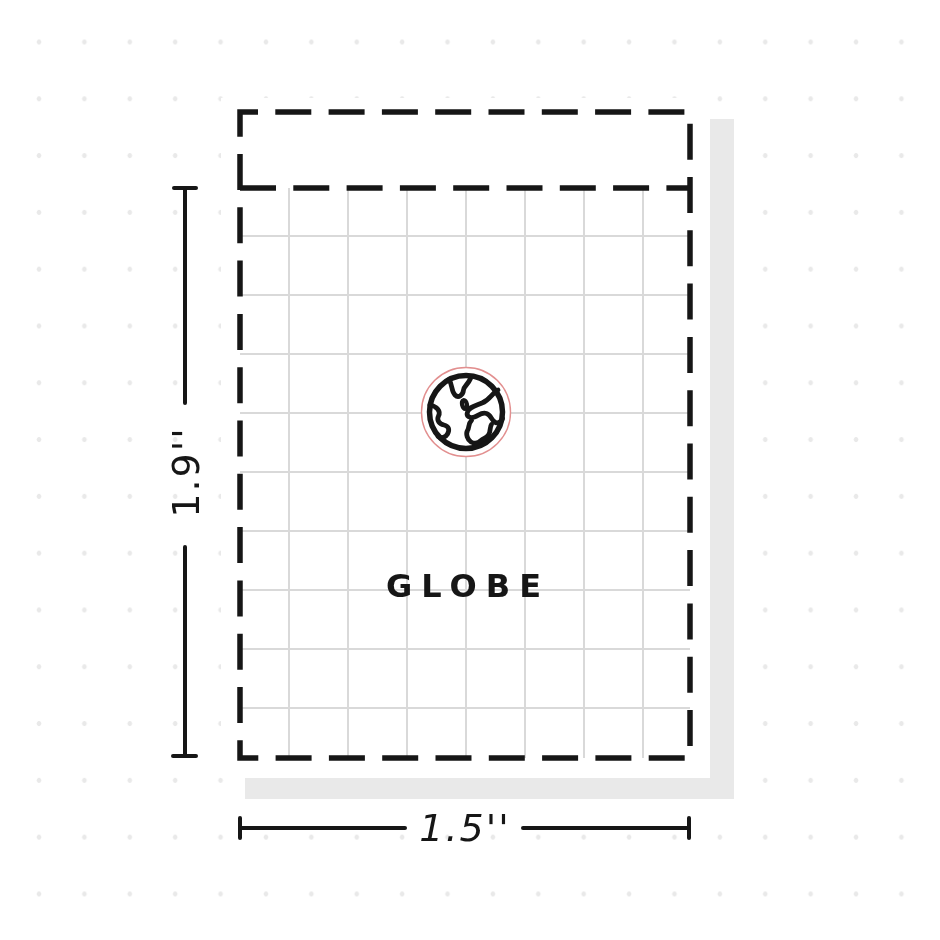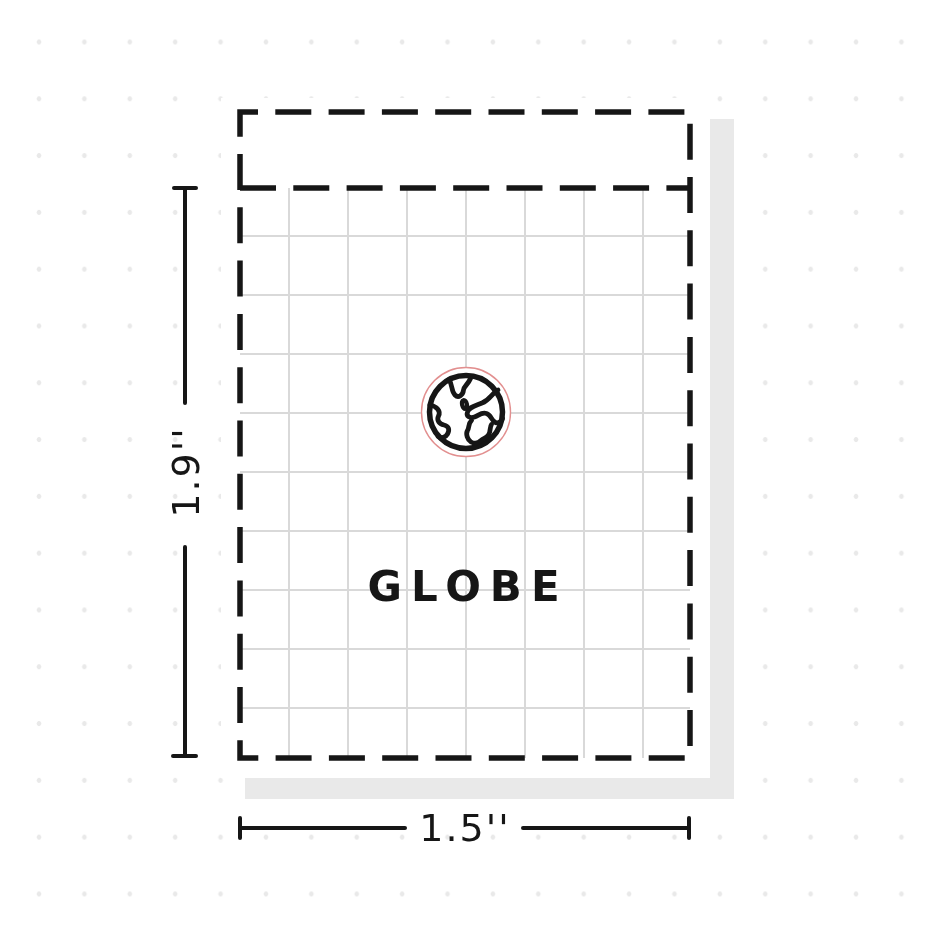--- a/index.html
+++ b/index.html
@@ -38,30 +38,30 @@
       linear-gradient(to right, var(--grid) 2px, transparent 2px),
       linear-gradient(to bottom, var(--grid) 2px, transparent 2px);
     background-size:59px 59px;
     background-position:48px 47px;
   }
   .overlay{position:absolute;left:0;top:0;width:940px;height:940px;pointer-events:none;}
   .globe{position:absolute;left:418px;top:364px;width:96px;height:96px;}
   .sticker-label{
     position:absolute;left:468px;top:586px;
     transform:translate(-50%,-50%);
-    font-size:42px;font-weight:700;letter-spacing:9px;
+    font-size:32px;font-weight:700;letter-spacing:9px;
     color:var(--ink);white-space:nowrap;
   }
   .dim-seg{position:absolute;background:var(--ink);border-radius:2px;}
   .dim-label{
     position:absolute;color:var(--ink);font-size:38px;font-weight:400;
     letter-spacing:2px;white-space:nowrap;
   }
   .dim-label-v{left:186px;top:472px;transform:translate(-50%,-50%) rotate(-90deg);}
-  .dim-label-h{left:465px;top:828px;transform:translate(-50%,-50%);}
+  .dim-label-h{left:465px;top:828px;transform:translate(-50%,-50%);font-style:italic;}
 </style>
 </head>
 <body>
 
 <div class="stage">
 
   <div class="shadow"></div>
 
   <div class="bag">
     <div class="grid"></div>

